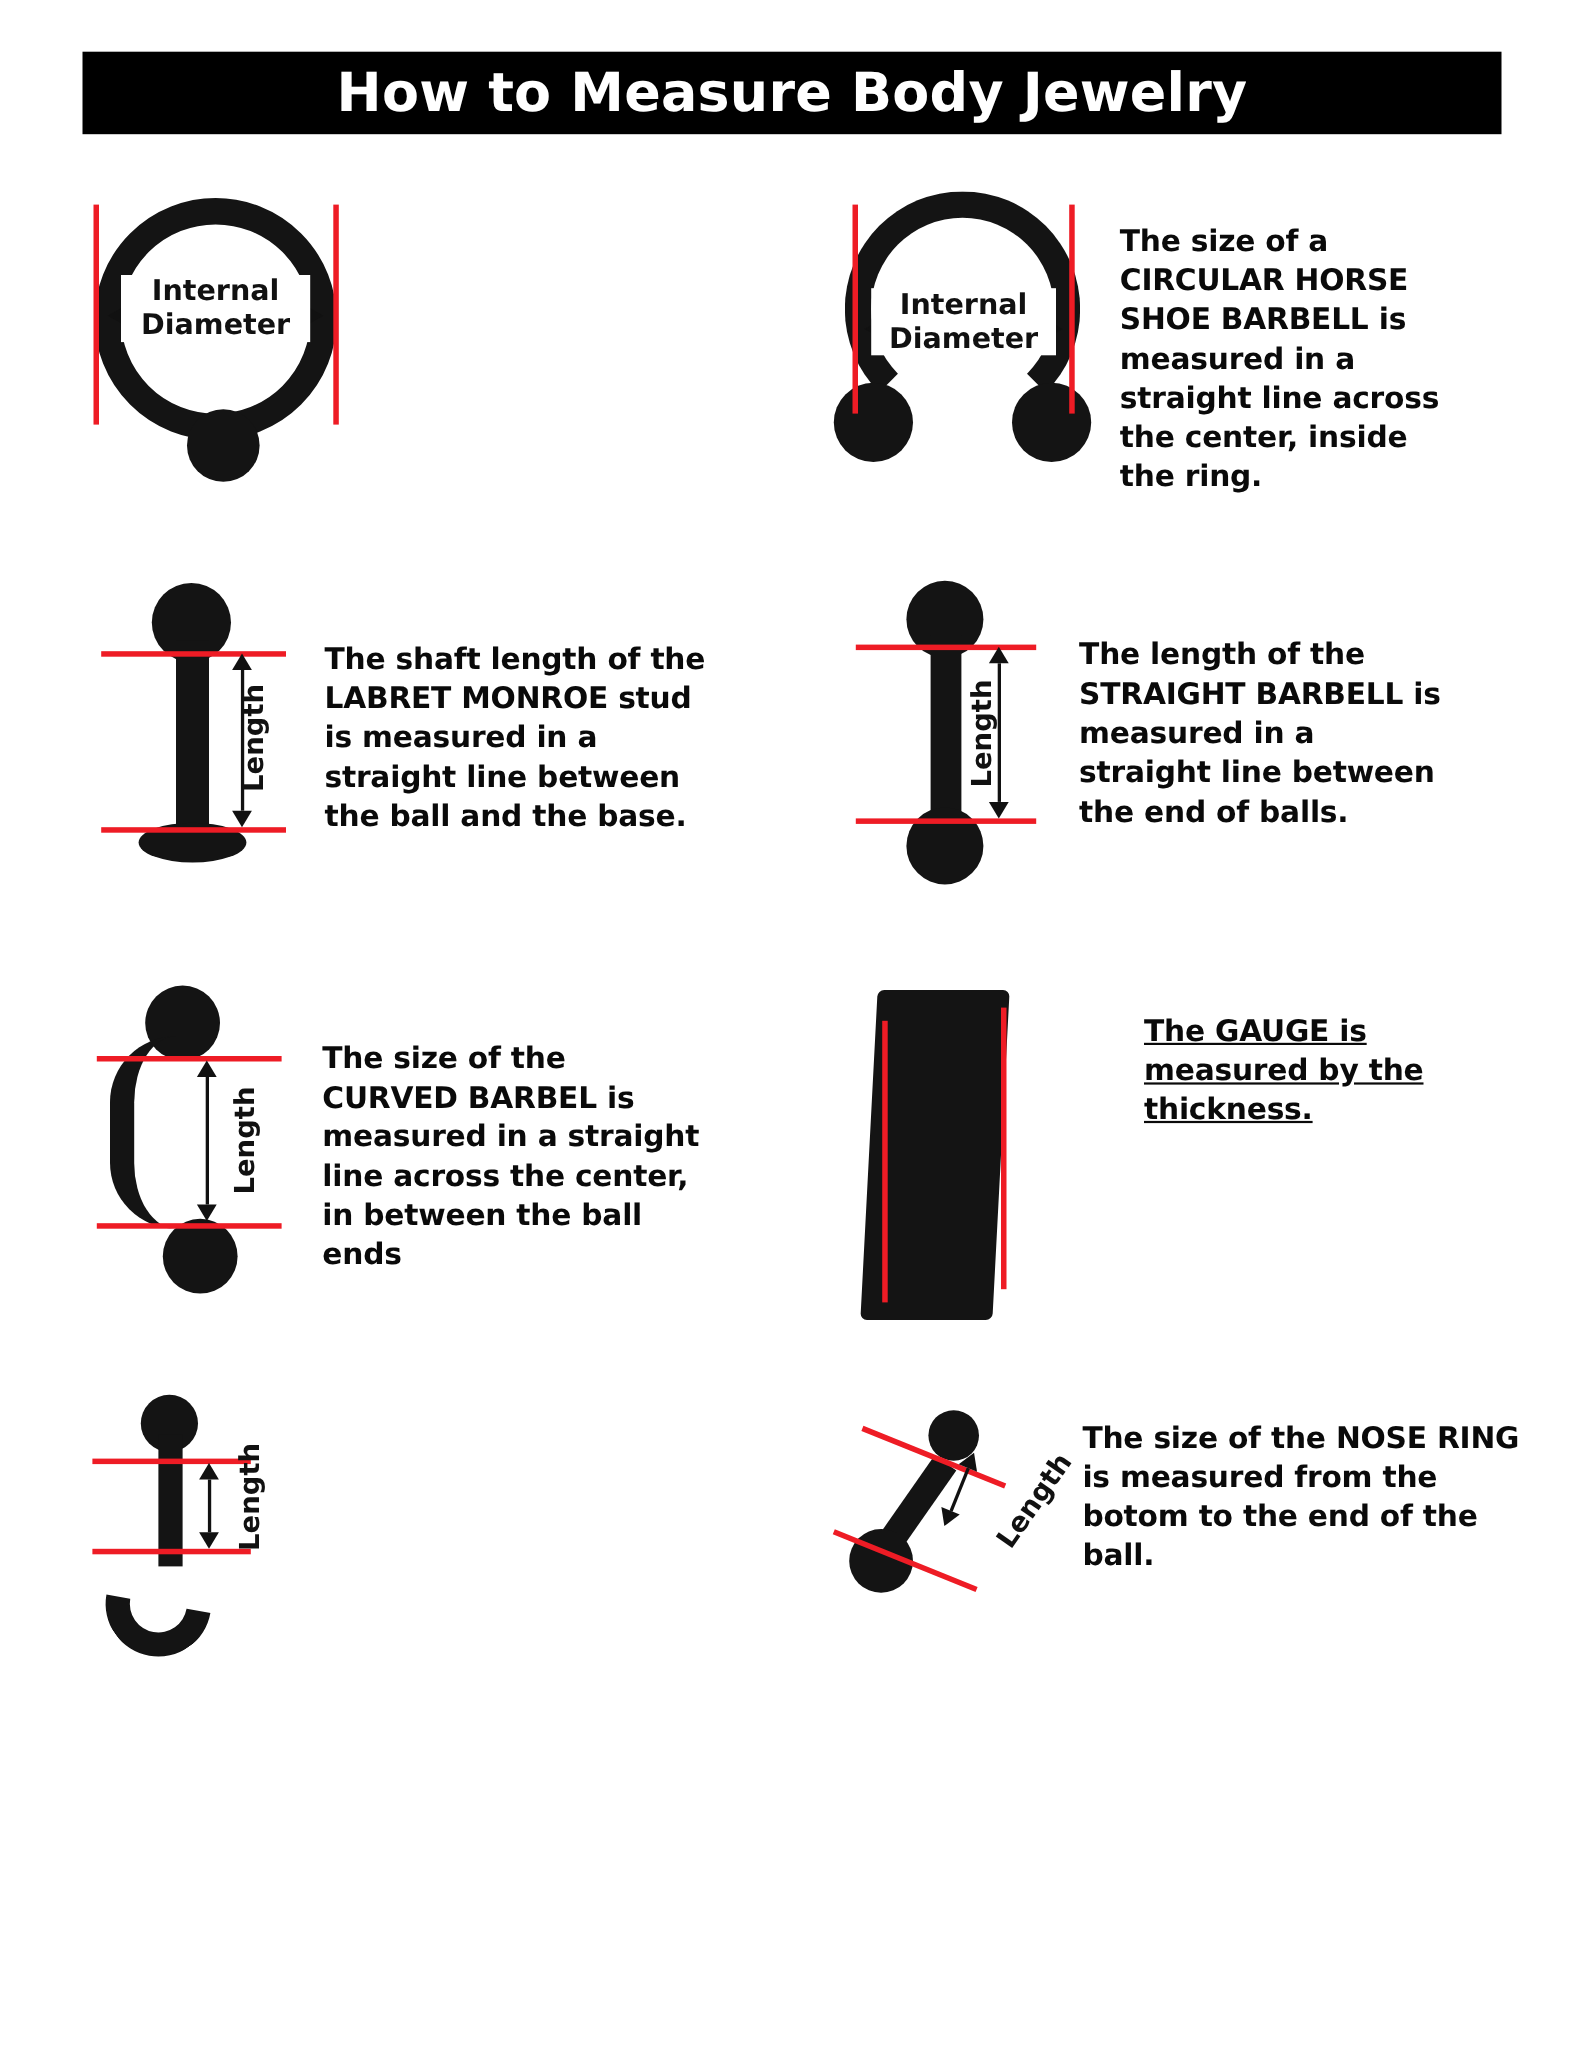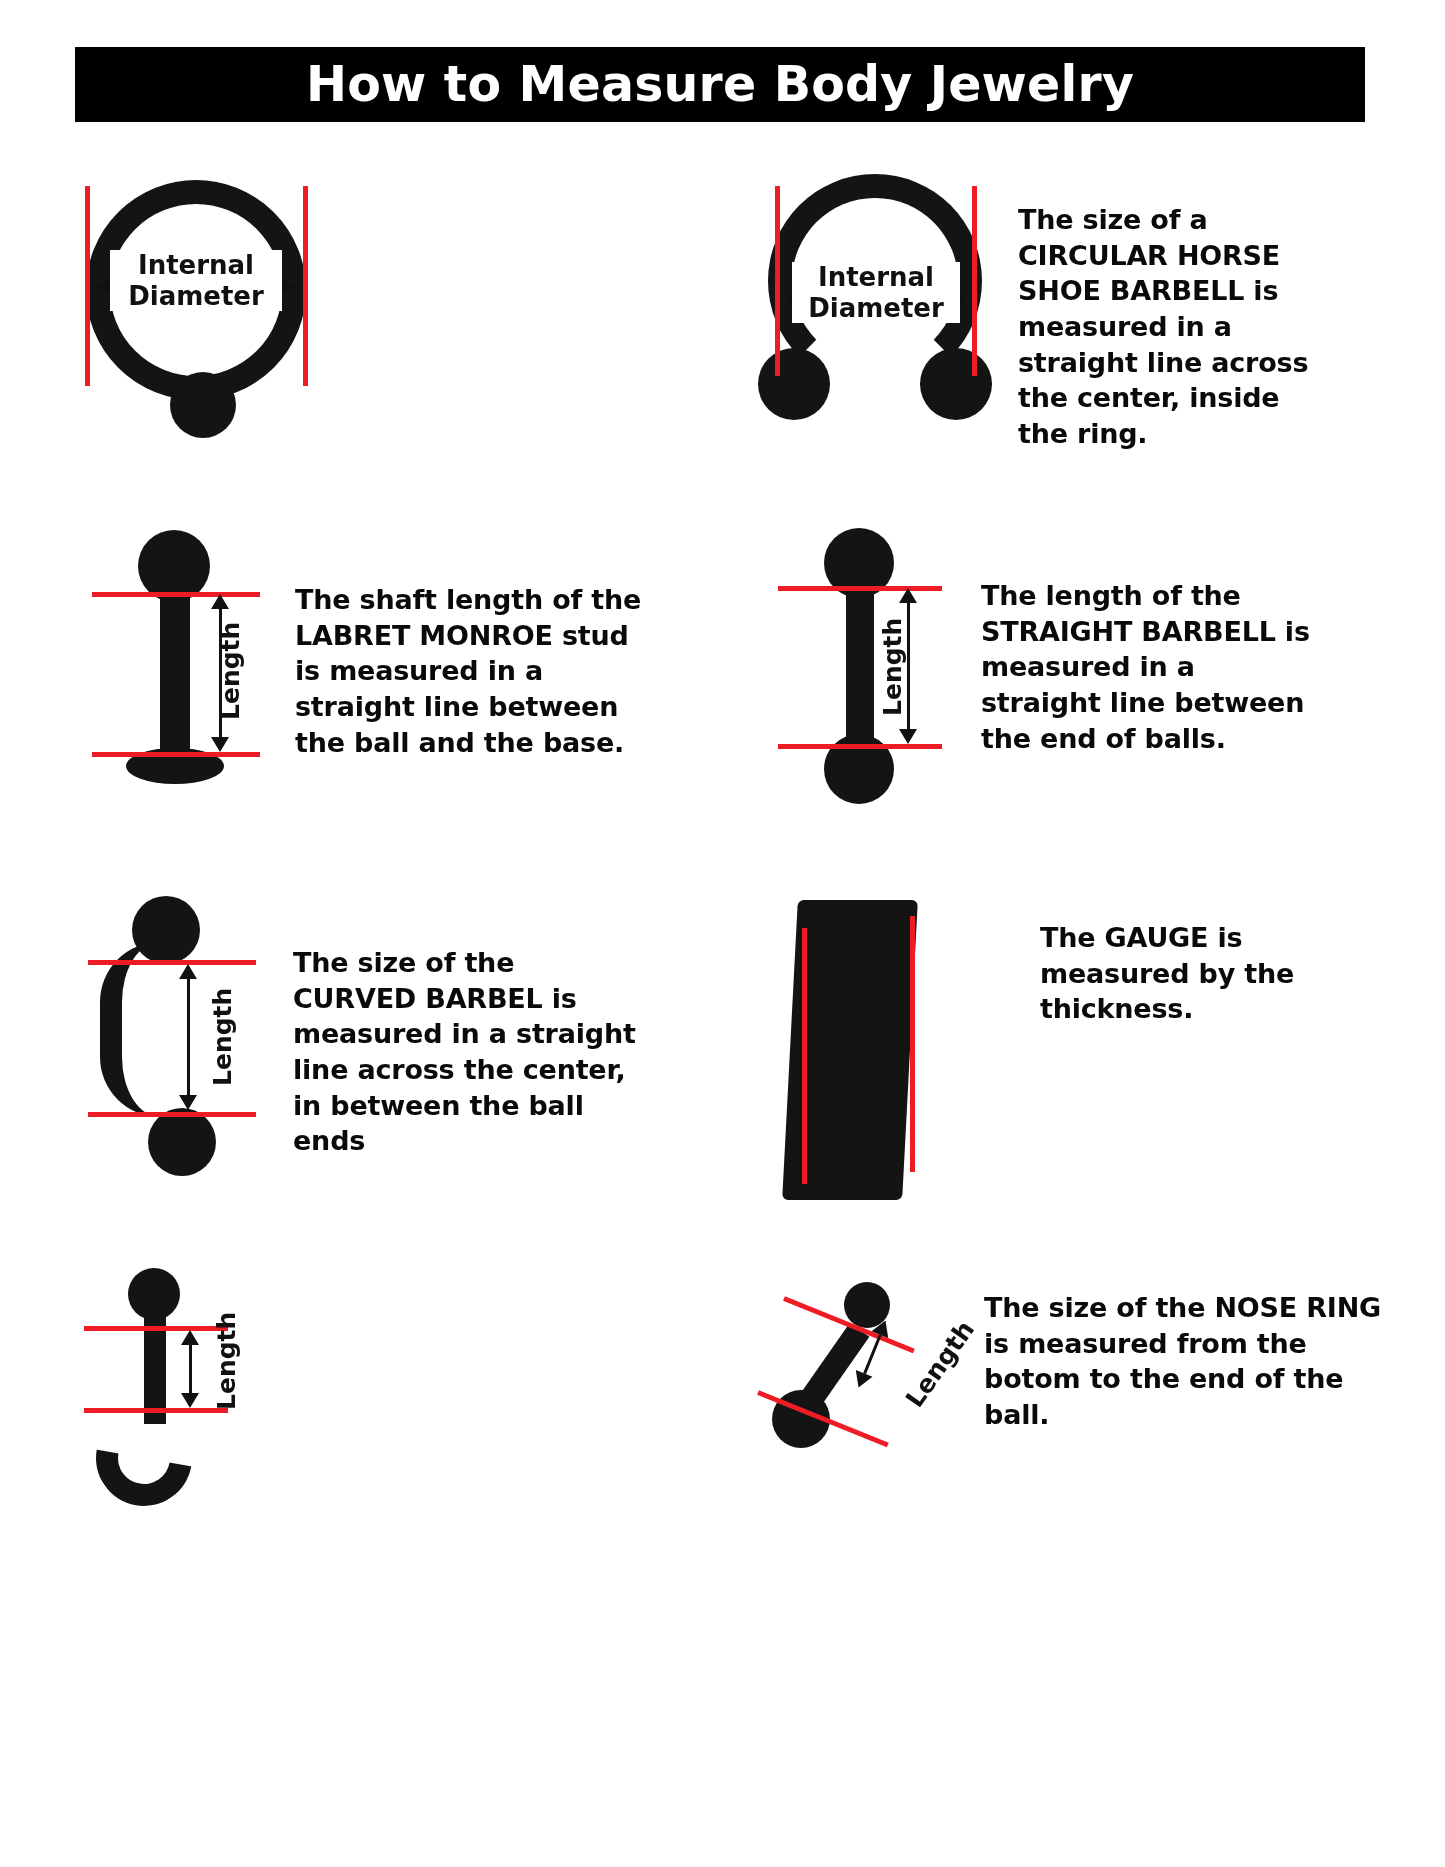--- a/index.html
+++ b/index.html
@@ -208,21 +208,21 @@
   }
   .varrow-up   { border-bottom: 15px solid #111; }
   .varrow-down { border-top: 15px solid #111; }
   .varrow-stem { width: 3px; flex: 1; background: #111; }
 
   
   .row3 { height: 370px; }
   .fig-curved { width: 215px; height: 330px; margin-right: 18px; }
   .fig-gauge  { width: 260px; height: 330px; margin-right: 30px; }
   .cap-curved { width: 350px; padding-top: 55px; }
-  .cap-gauge  { width: 290px; padding-top: 30px; }
+  .cap-gauge  { width: 290px; padding-top: 30px; text-decoration: underline; }
 
   .curve-body {
     position: absolute;
     left: 40px; top: 52px;
     width: 90px; height: 175px;
     border-left: 22px solid #141414;
     border-radius: 60px 0 0 60px;
     box-sizing: border-box;
   }
   .gauge-bar {

